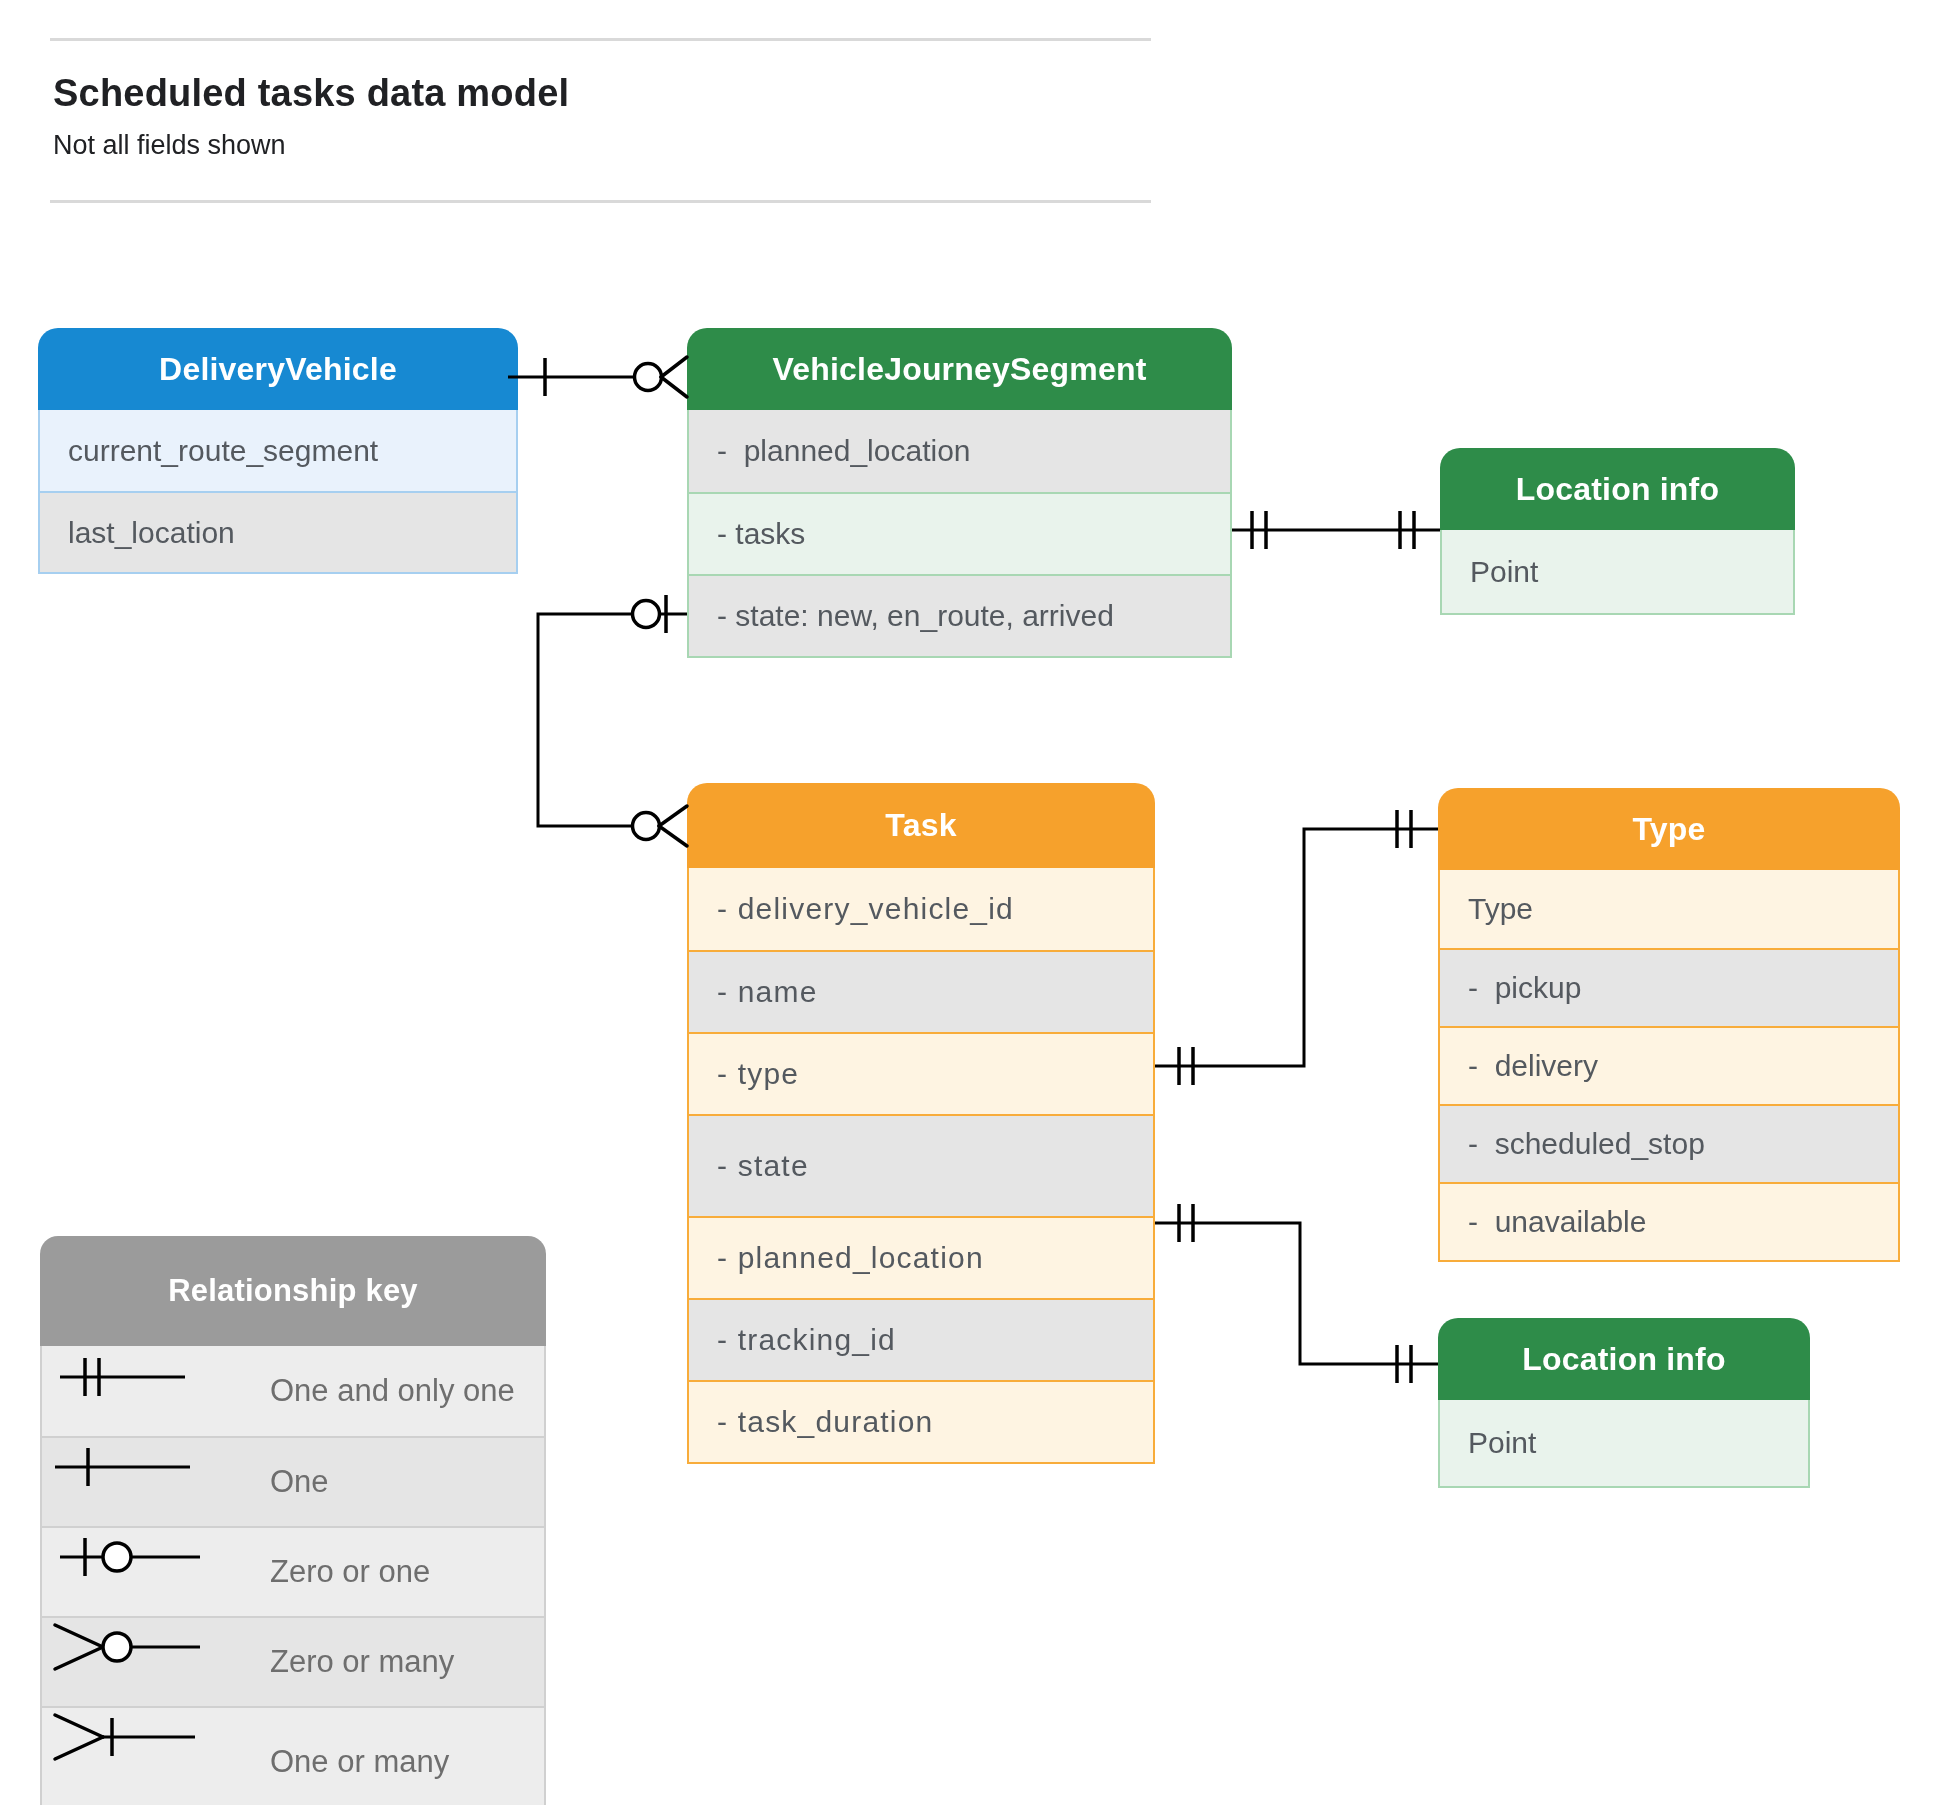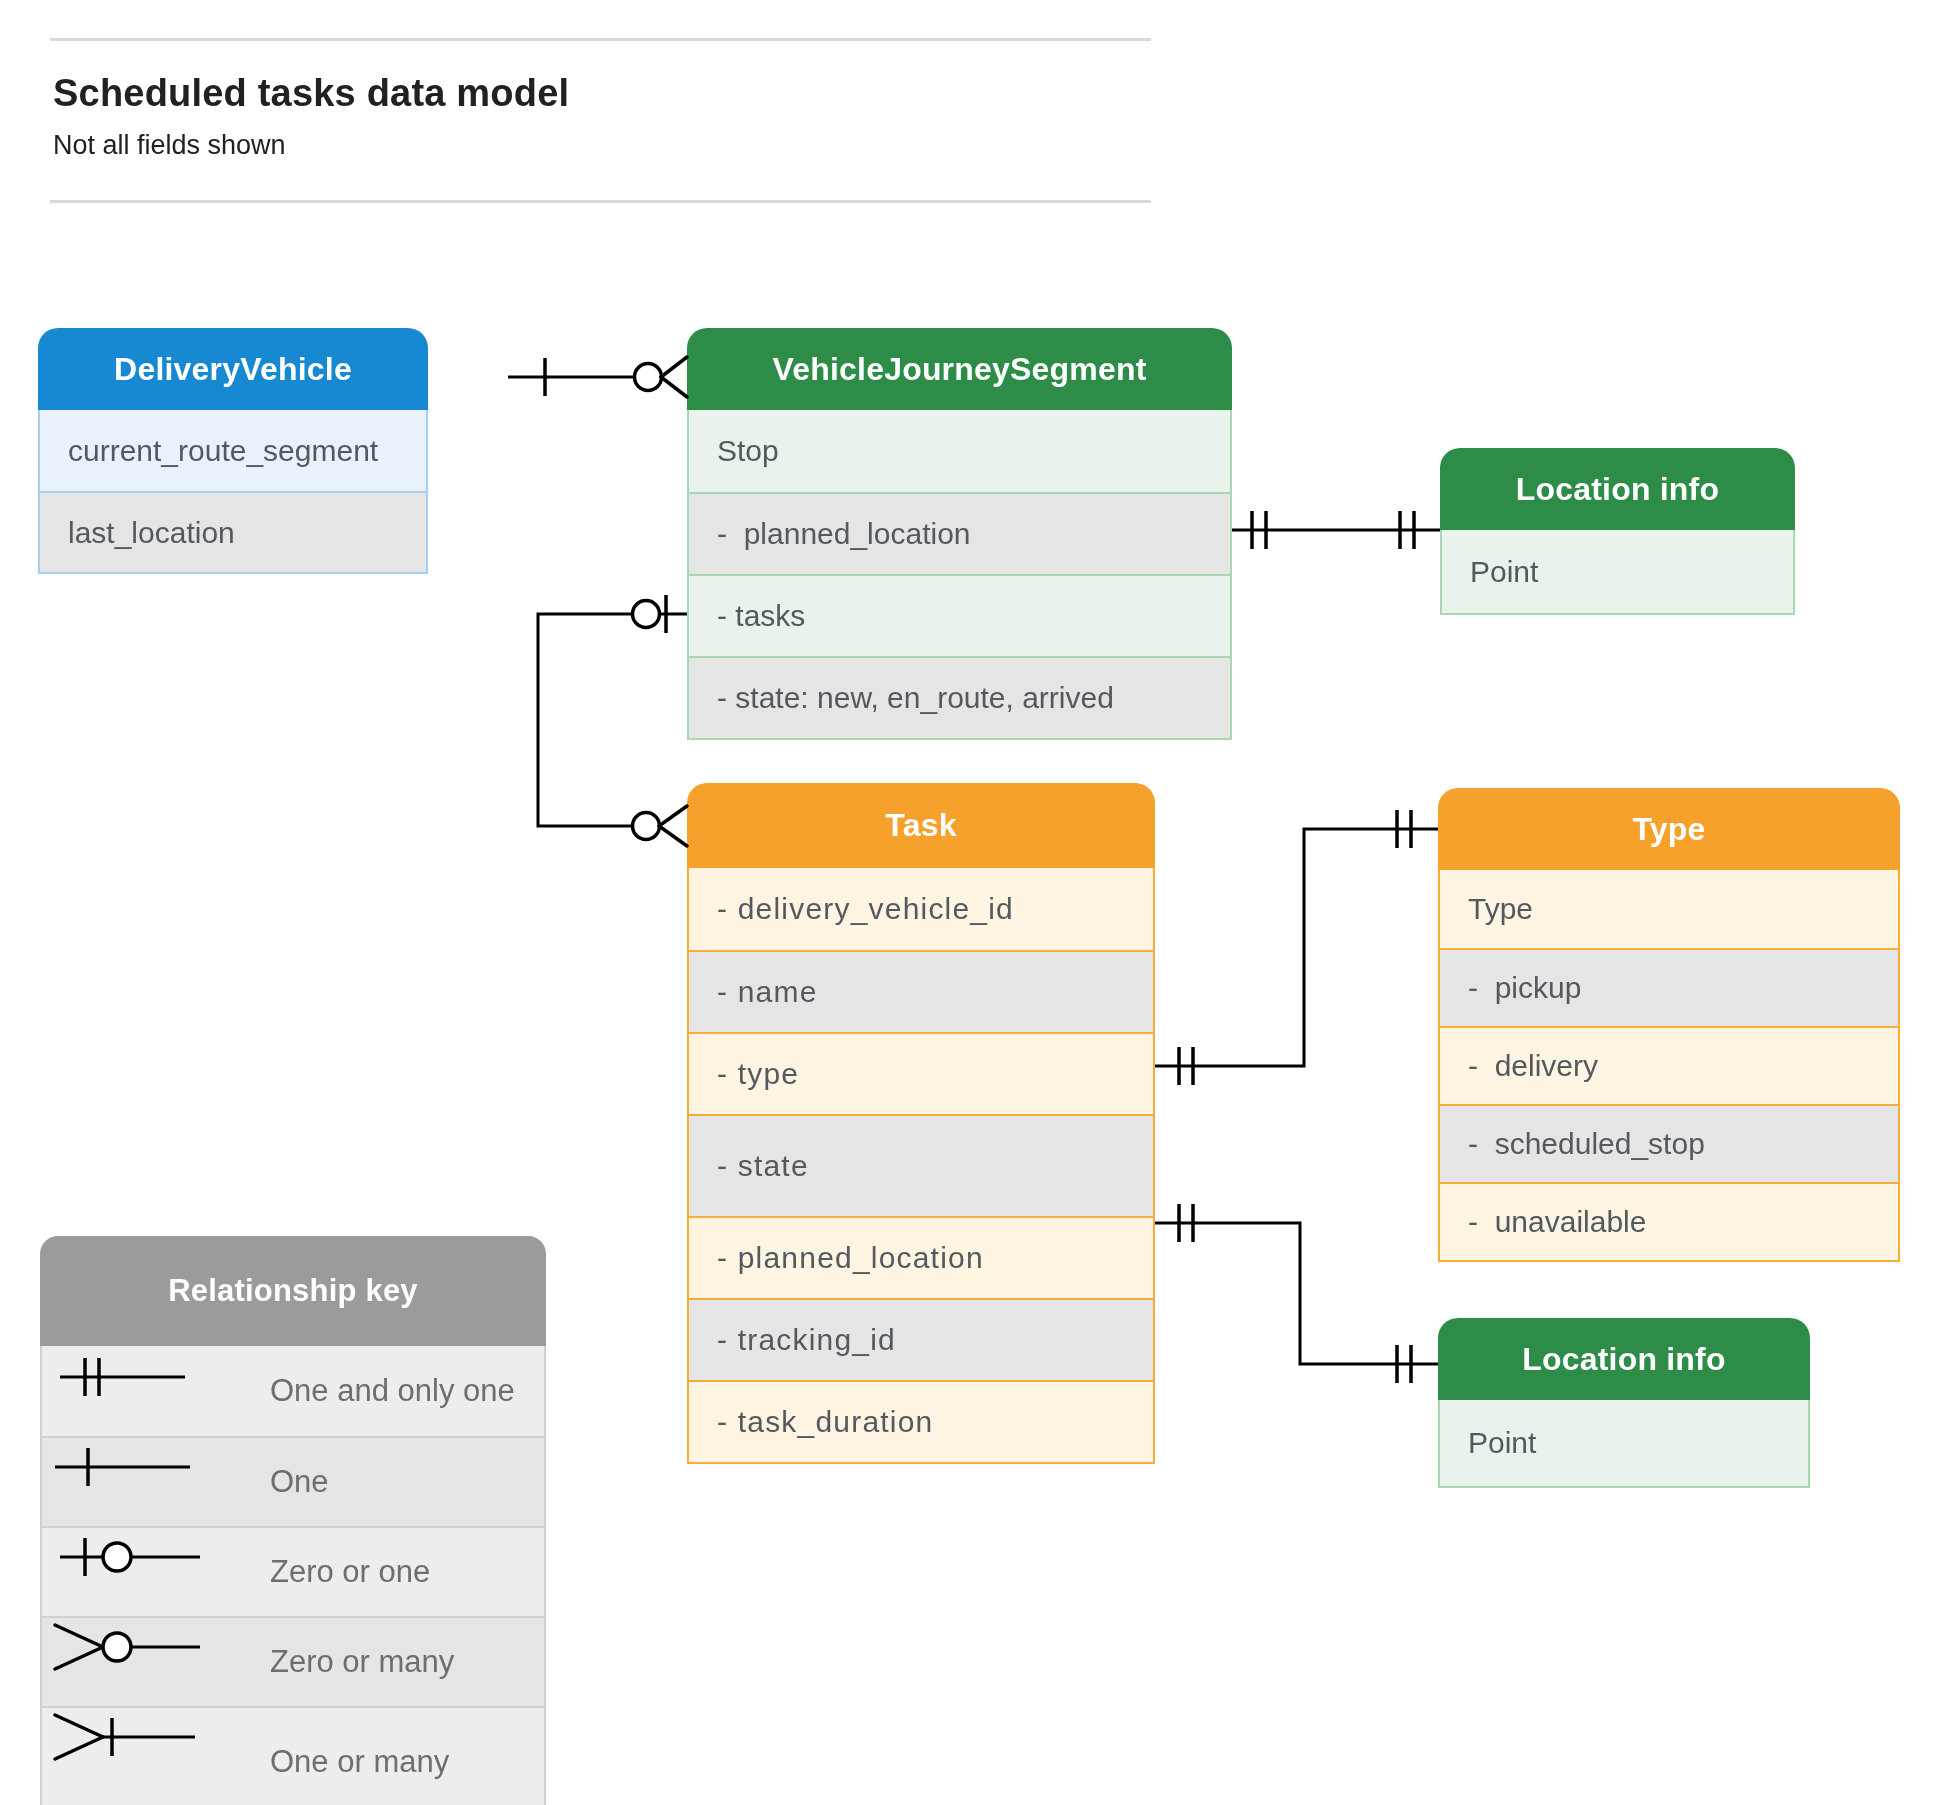--- a/index.html
+++ b/index.html
@@ -40,31 +40,30 @@
 </head>
 <body>
 
 <div id="canvas" style="--blue-head: #1789D2; --blue-border: #A6CFF0; --blue-fill: #E9F2FC; --green-head: #2E8C49; --green-border: #A8D7B3; --green-fill: #E9F3EC; --orange-head: #F6A12C; --orange-border: #F8AC3A; --orange-fill: #FEF4E2; --gray-head: #9B9B9B; --gray-border: #D0D0D0; --gray-fill: #EDEDED; --rule: #D9D9D9; --title-text: #202124; --row-text: #54595F; --legend-text: #6E6E6E;">
   <div class="rule" style="left:50px;top:38px;width:1101px;"></div>
   <div id="page-title">Scheduled tasks data model</div>
   <div id="page-subtitle">Not all fields shown</div>
   <div class="rule" style="left:50px;top:200px;width:1101px;"></div>
 
   <div id="entities">
-      <div class="entity theme-blue" data-key="delivery-vehicle" style="left: 38px; top: 328px; width: 390px;">
+      <div class="entity theme-blue" data-key="delivery-vehicle" style="left: 38px; top: 328px; width: 480px;">
         <div class="head" style="height: 82px;">DeliveryVehicle</div>
         <div class="rows">
           <div class="row shaded" style="height: 81px;">current_route_segment</div>
           <div class="row" style="height: 81px;">last_location</div>
         </div>
       </div>
       <div class="entity theme-green" data-key="vehicle-journey-segment" style="left: 687px; top: 328px; width: 545px;">
         <div class="head" style="height: 82px;">VehicleJourneySegment</div>
         <div class="rows">
-          <div class="row shaded" style="height: 82px;">Stop</div>
           <div class="row" style="height: 82px;">-  planned_location</div>
           <div class="row shaded" style="height: 82px;">- tasks</div>
           <div class="row" style="height: 82px;">- state: new, en_route, arrived</div>
         </div>
       </div>
       <div class="entity theme-green" data-key="location-info-top" style="left: 1440px; top: 448px; width: 355px;">
         <div class="head" style="height: 82px;">Location info</div>
         <div class="rows">
           <div class="row shaded" style="height: 83px;">Point</div>
         </div>

